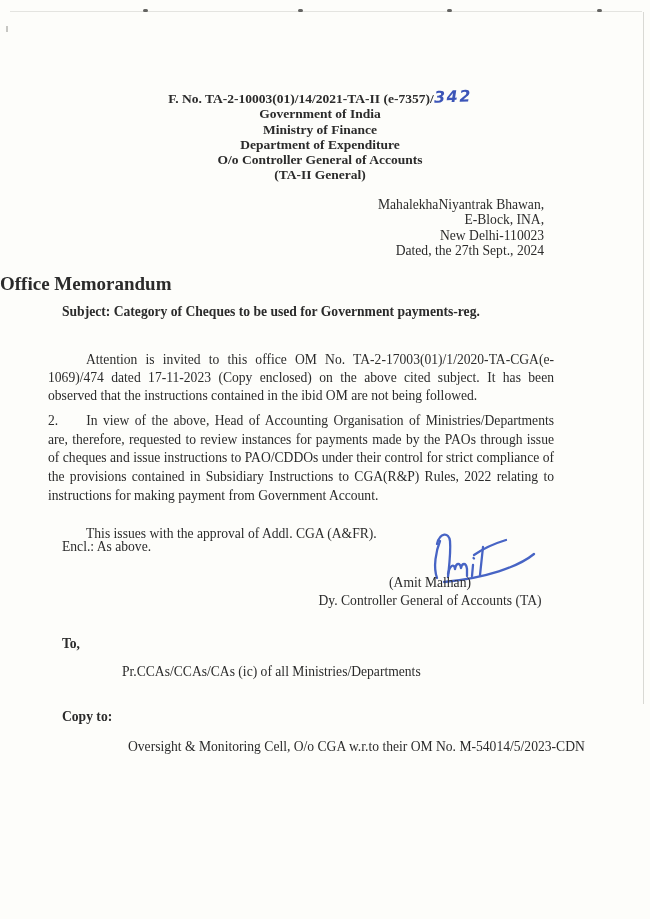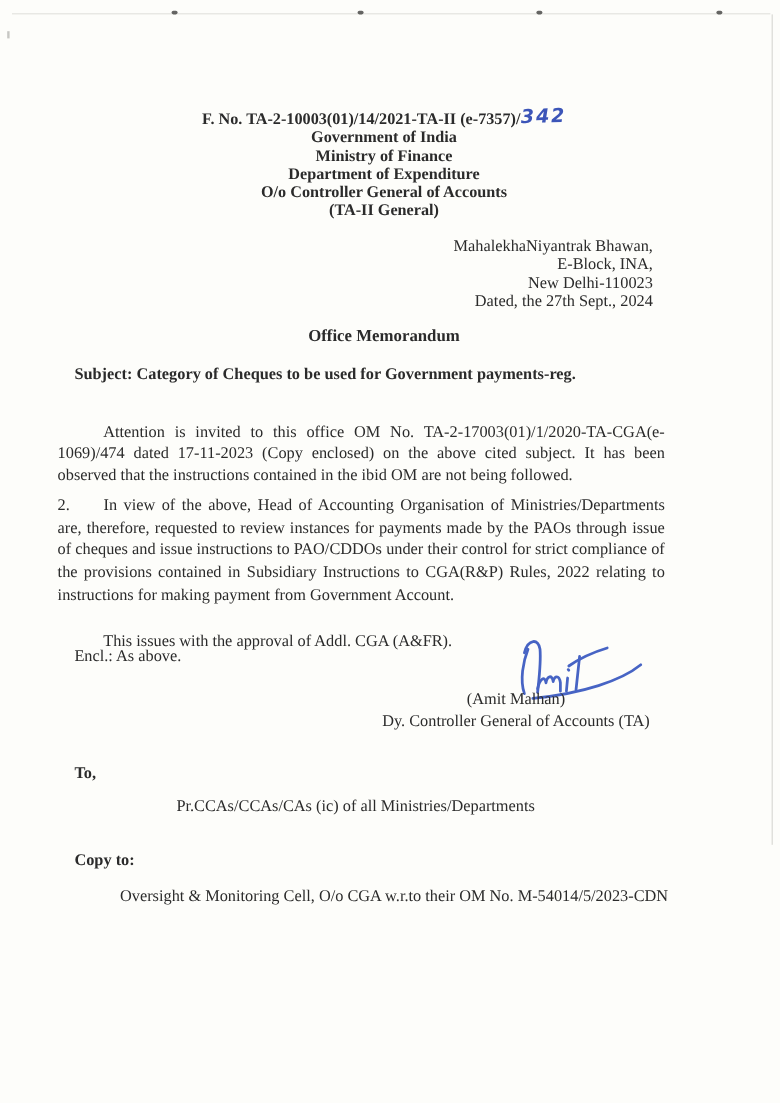--- a/index.html
+++ b/index.html
@@ -30,38 +30,38 @@
     font-family:"DejaVu Sans",sans-serif;
     font-style:italic;font-weight:600;
     color:var(--ink-blue);
     font-size:16px;letter-spacing:1.5px;
     display:inline-block;transform:rotate(-2deg);
     position:relative;top:-1px;
   }
   
   .address{position:absolute;left:378px;top:197px;line-height:15.4px;text-align:right;}
   
-  .memo-title{position:absolute;left:0;top:273px;width:640px;text-align:center;font-weight:bold;font-size:14px;}
+  .memo-title{position:absolute;left:0;top:273px;width:640px;text-align:left;font-weight:bold;font-size:19px;}
   .subject{position:absolute;left:62px;top:304px;width:506px;font-weight:bold;}
   
   .para{position:absolute;left:48px;width:506px;text-align:justify;line-height:18.2px;margin-top:20px;}
   .para1{top:331px;text-indent:38px;}
   .para2{top:392px;line-height:18.7px;}
   .para2 .tab{display:inline-block;width:28px;}
   .para3{top:505px;text-indent:38px;}
   .enclosure{position:absolute;left:62px;top:539px;}
   
   .signature-svg{position:absolute;left:428px;top:527px;pointer-events:none;}
   .sign-block{position:absolute;left:250px;top:574px;width:360px;text-align:center;font-weight:normal;line-height:17.6px;}
   
   .to-label{position:absolute;left:62px;top:636px;font-weight:bold;}
-  .to-line{position:absolute;left:122px;top:664px;white-space:nowrap;margin-left:25px;}
+  .to-line{position:absolute;left:122px;top:664px;white-space:nowrap;}
   .copy-label{position:absolute;left:62px;top:709px;font-weight:bold;}
   .copy-block{position:absolute;left:100px;top:737px;width:480px;line-height:19px;}
-  .copy-block .line{white-space:nowrap;}
+  .copy-block .line{white-space:nowrap;margin-left:28px;}
   .static{cursor:default;}
 </style>
 </head>
 <body>
 
 <div class="page static">
 
   <div class="top-edge-line"></div>
   <div class="scan-dot d1"></div>
   <div class="scan-dot d2"></div>

